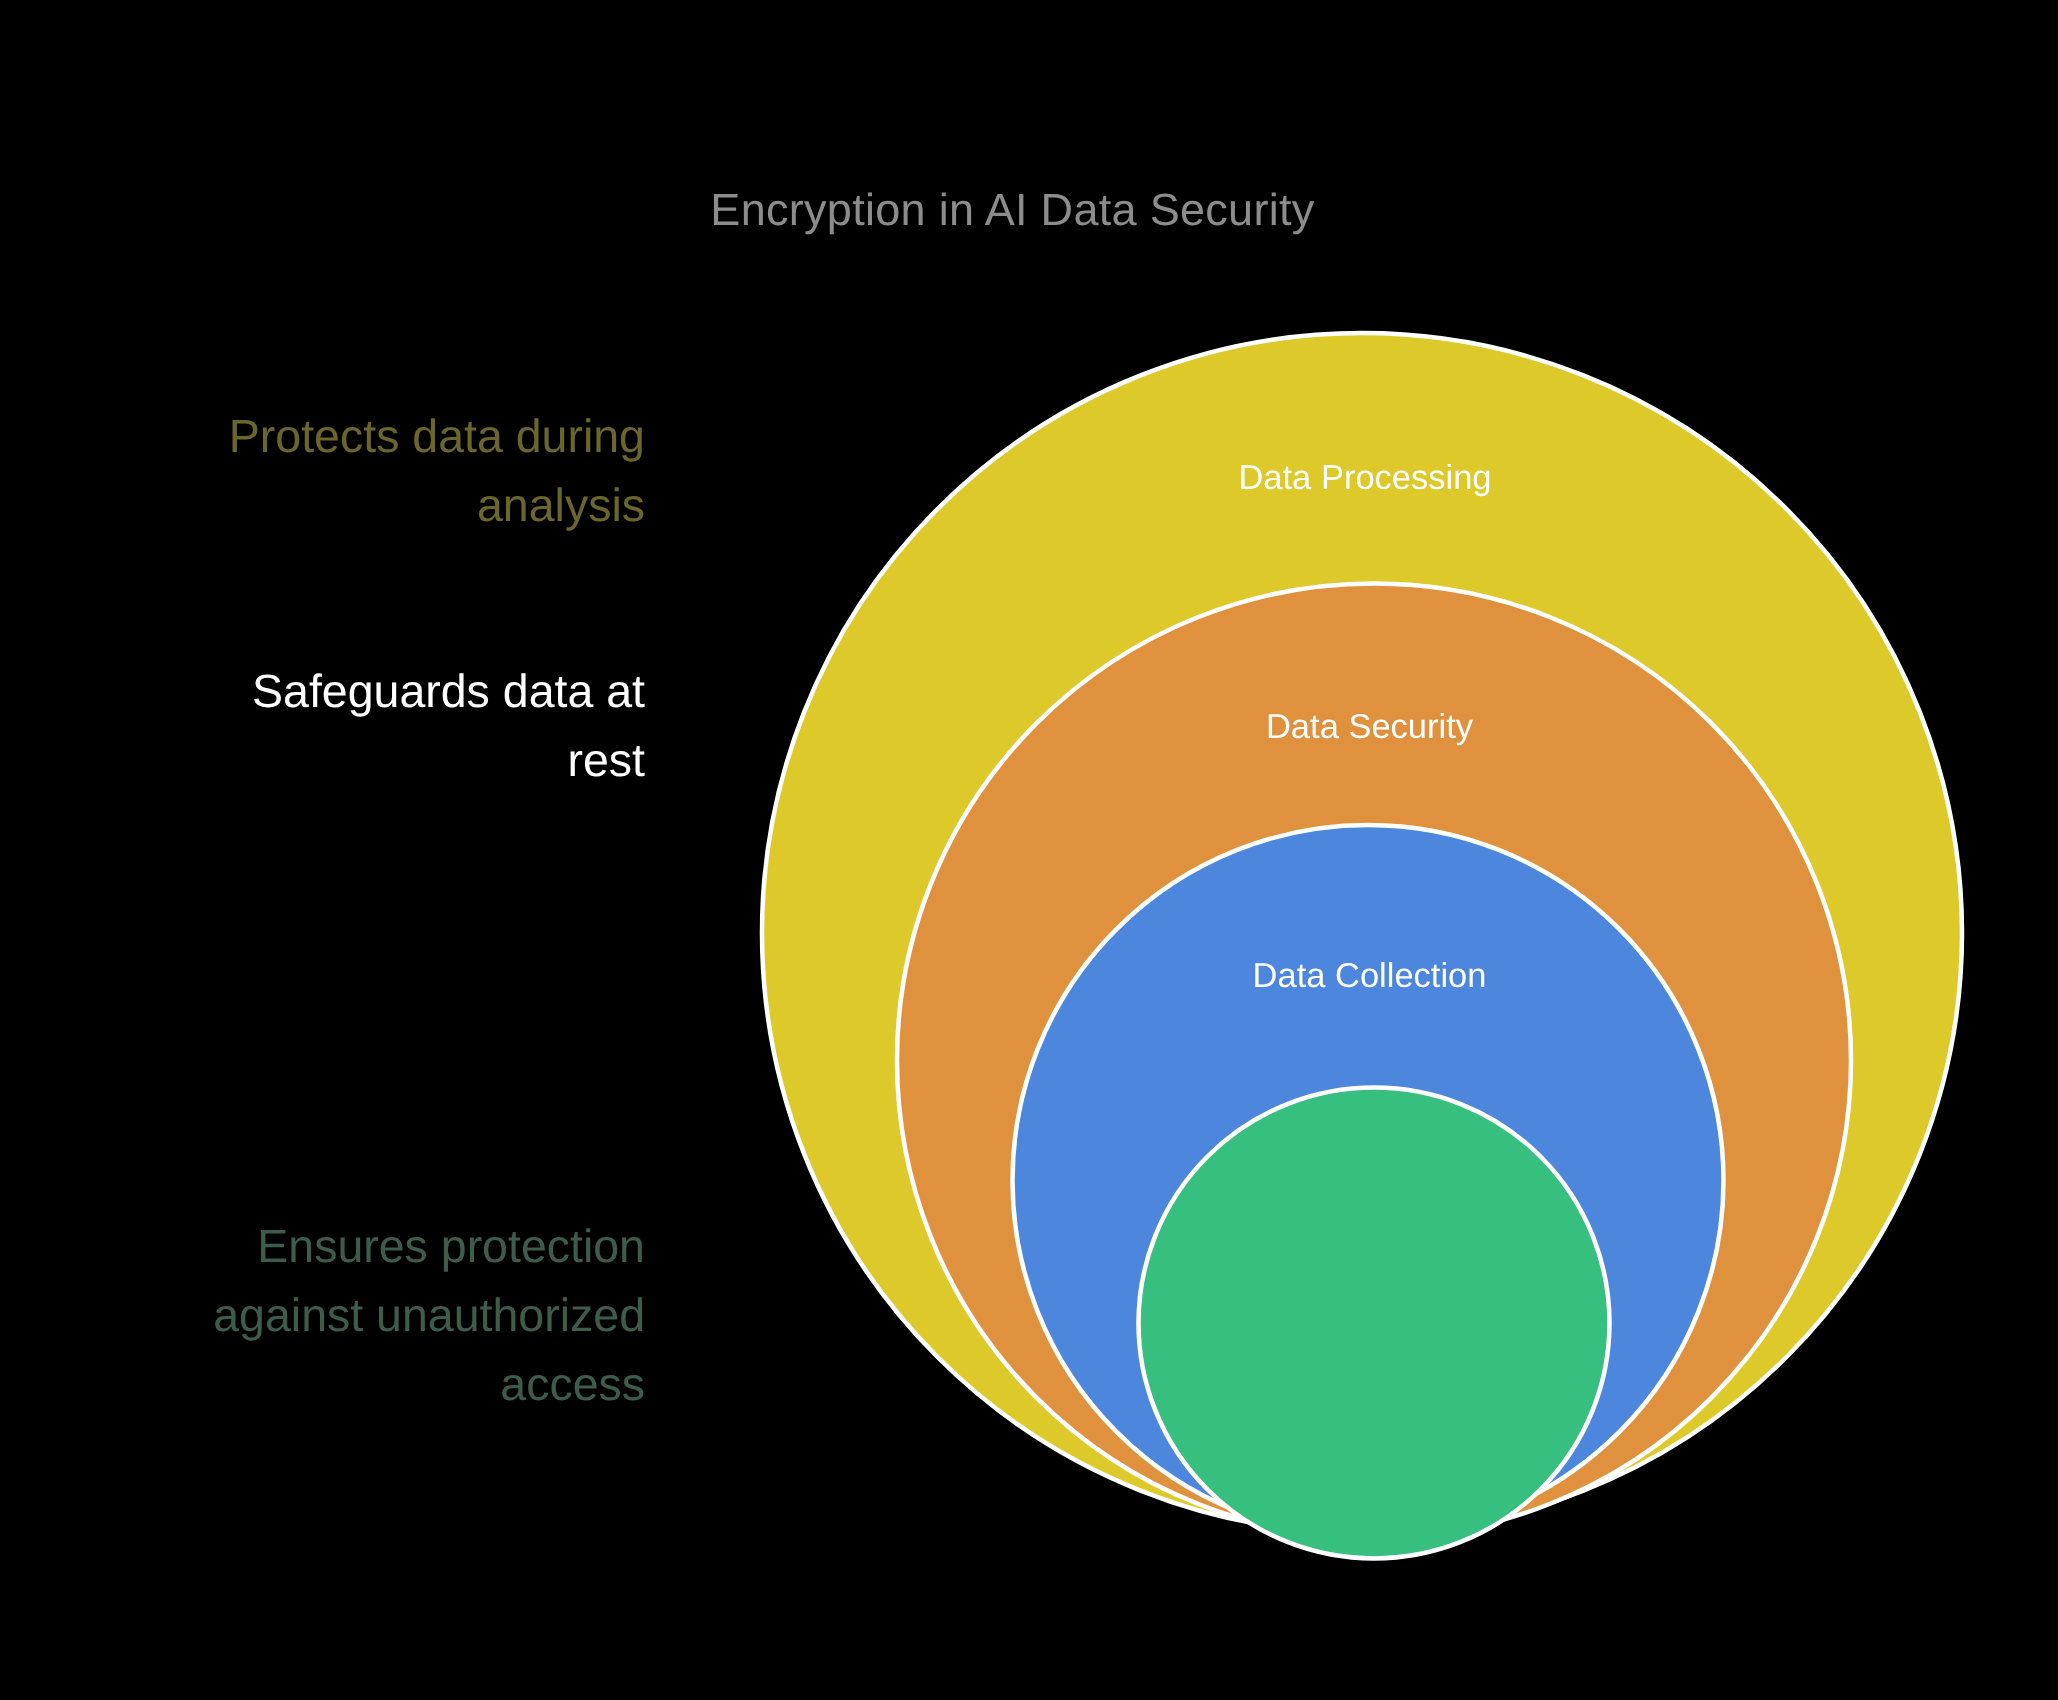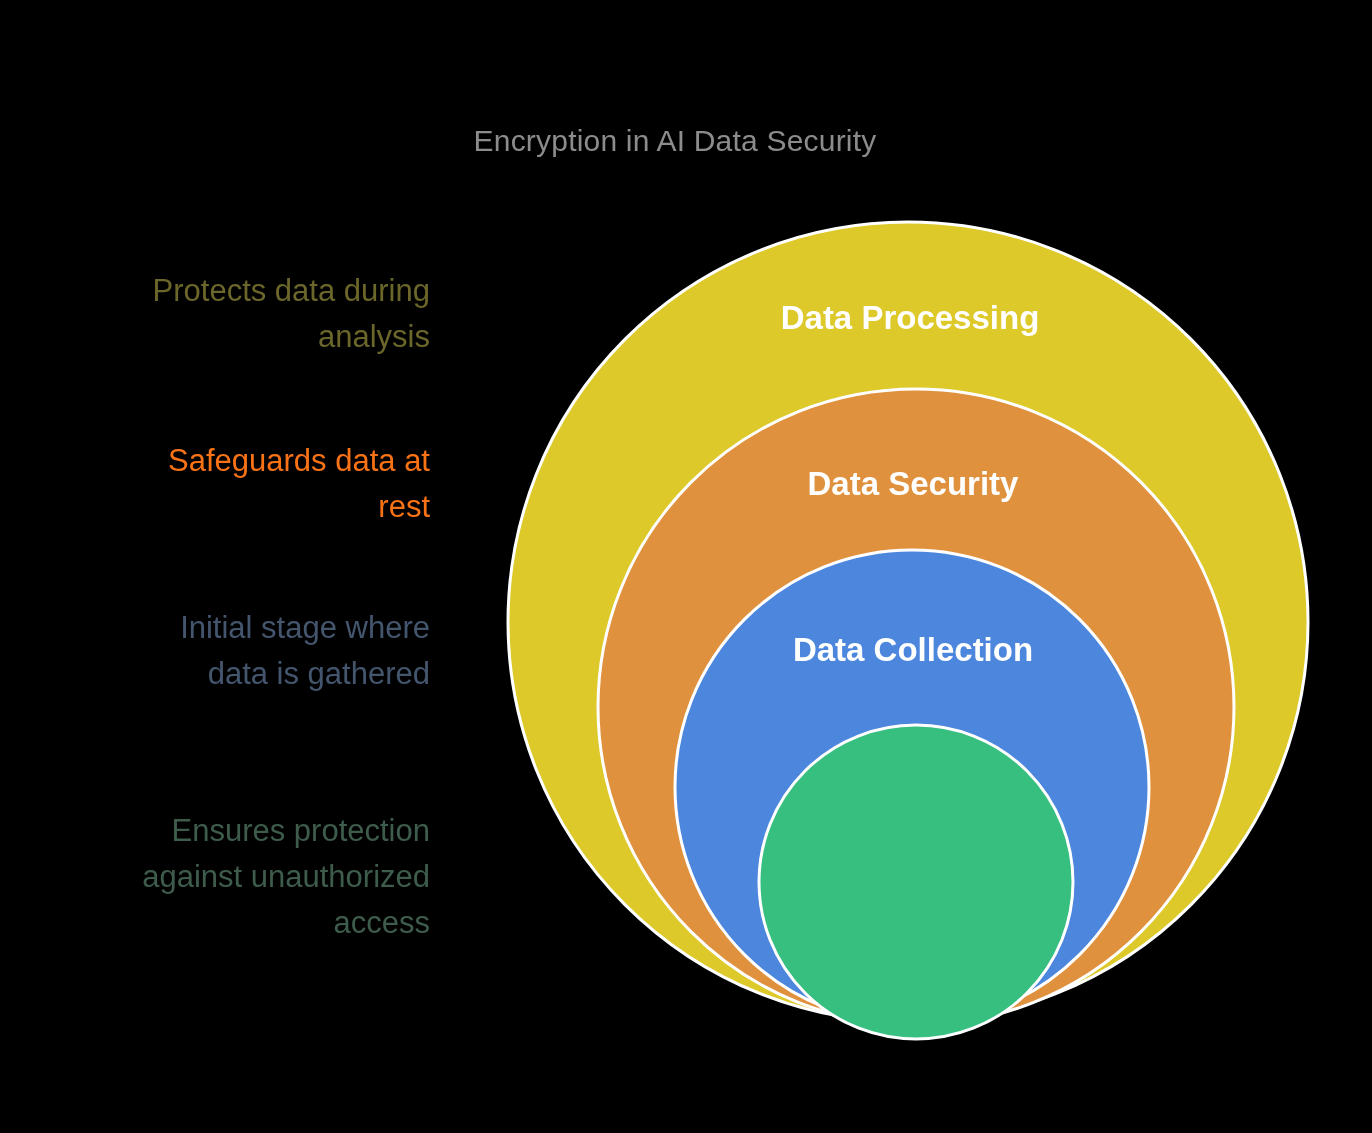--- a/index.html
+++ b/index.html
@@ -28,22 +28,22 @@
   }
   .rings-svg {
     position: absolute;
     top: 0;
     left: 0;
   }
   .ring-label {
     position: absolute;
     transform: translateX(-50%);
     color: #ffffff;
-    font-size: 33px;
-    font-weight: 700;
+    font-size: 23px;
+    font-weight: 400;
     line-height: 48px;
     text-align: center;
     white-space: pre-line;
   }
   .annotation {
     position: absolute;
     right: 942px;
     width: 430px;
     text-align: right;
     font-size: 31px;
@@ -69,23 +69,21 @@
   <div class="ring-label" style="left: 910px; top: 294px;">Data Processing</div>
 
   <div class="ring-label" style="left: 913px; top: 460px;">Data Security</div>
 
   <div class="ring-label" style="left: 913px; top: 626px; text-align: center;">Data Collection</div>
 
 
   <div class="annotation" style="top: 268px; color: rgb(107, 102, 42); padding-left: 45px;">Protects data during
 analysis</div>
 
-  <div class="annotation" style="top: 438px; color: #f97316;">Safeguards data at
+  <div class="annotation" style="top: 438px; color: #ffffff;">Safeguards data at
 rest</div>
 
-  <div class="annotation" style="top: 605px; color: rgb(68, 86, 110);">Initial stage where
-data is gathered</div>
 
   <div class="annotation" style="top: 808px; color: rgb(62, 92, 75); padding-left: 47px;">Ensures protection
 against unauthorized
 access</div>
 
 </div>
 
 </body></html>

